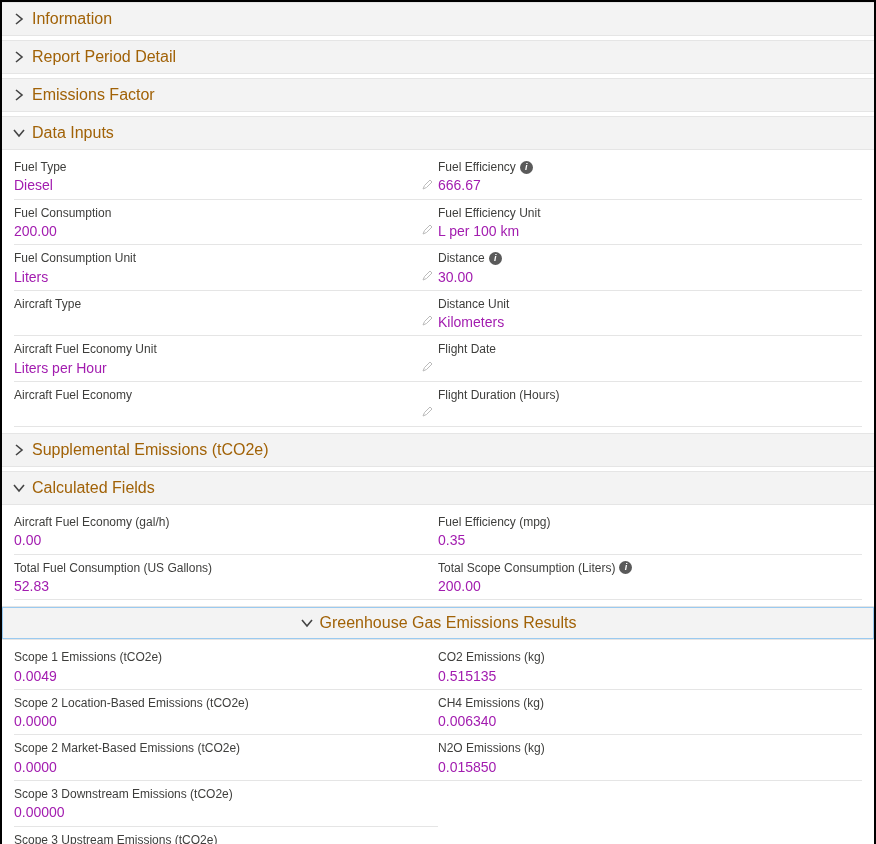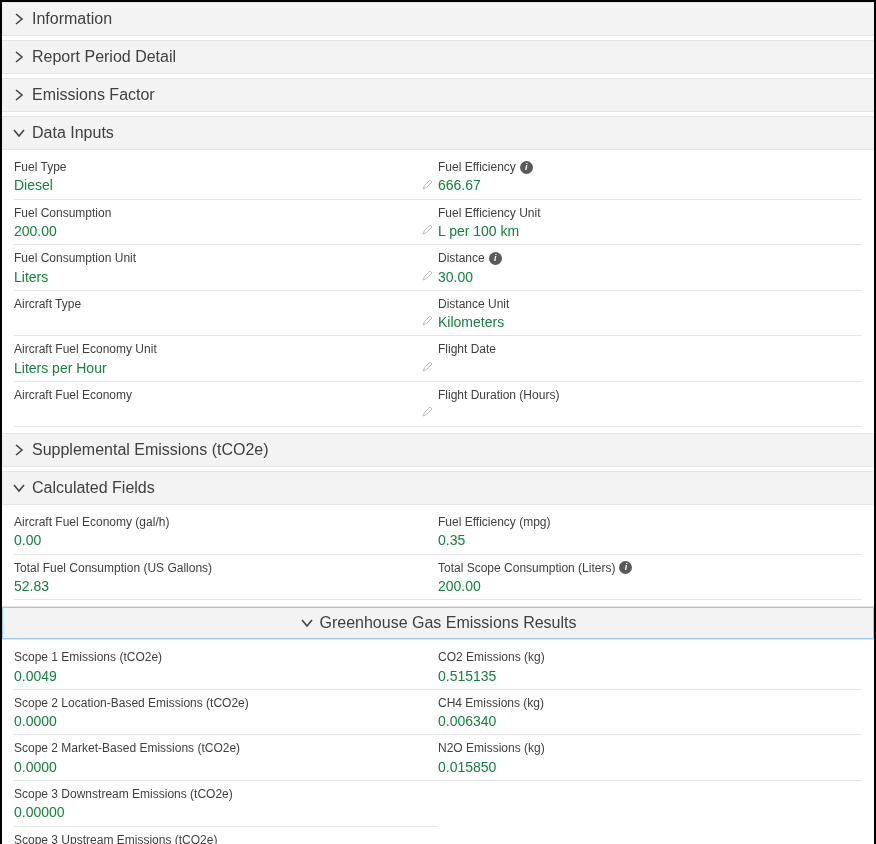--- a/index.html
+++ b/index.html
@@ -15,21 +15,21 @@
     display: flex;
     align-items: center;
     gap: 6px;
     background: #f3f3f3;
     padding: 7px 10px;
     border-top: 1px solid #e5e5e5;
     border-bottom: 1px solid #e5e5e5;
     font-size: 16px;
     font-weight: 400;
     cursor: pointer;
-    color: #404040;
+    color: #a16207;
   }
   .section-header .chev {
     width: 14px;
     height: 14px;
     display: inline-flex;
     align-items: center;
     justify-content: center;
   }
   .section-header .chev svg { display:block; }
   .section-body {
@@ -50,21 +50,21 @@
     font-size: 12px;
     color: #3e3e3c;
     display: flex;
     align-items: center;
     gap: 4px;
     line-height: 1.2;
     margin-bottom: 2px;
   }
   .field .value {
     font-size: 14px;
-    color: #15803d;
+    color: #a21caf;
     line-height: 1.3;
     min-height: 18px;
   }
   .field .edit-icon {
     position: absolute;
     right: 4px;
     bottom: 6px;
     color: #bbb;
   }
   .info-badge {

